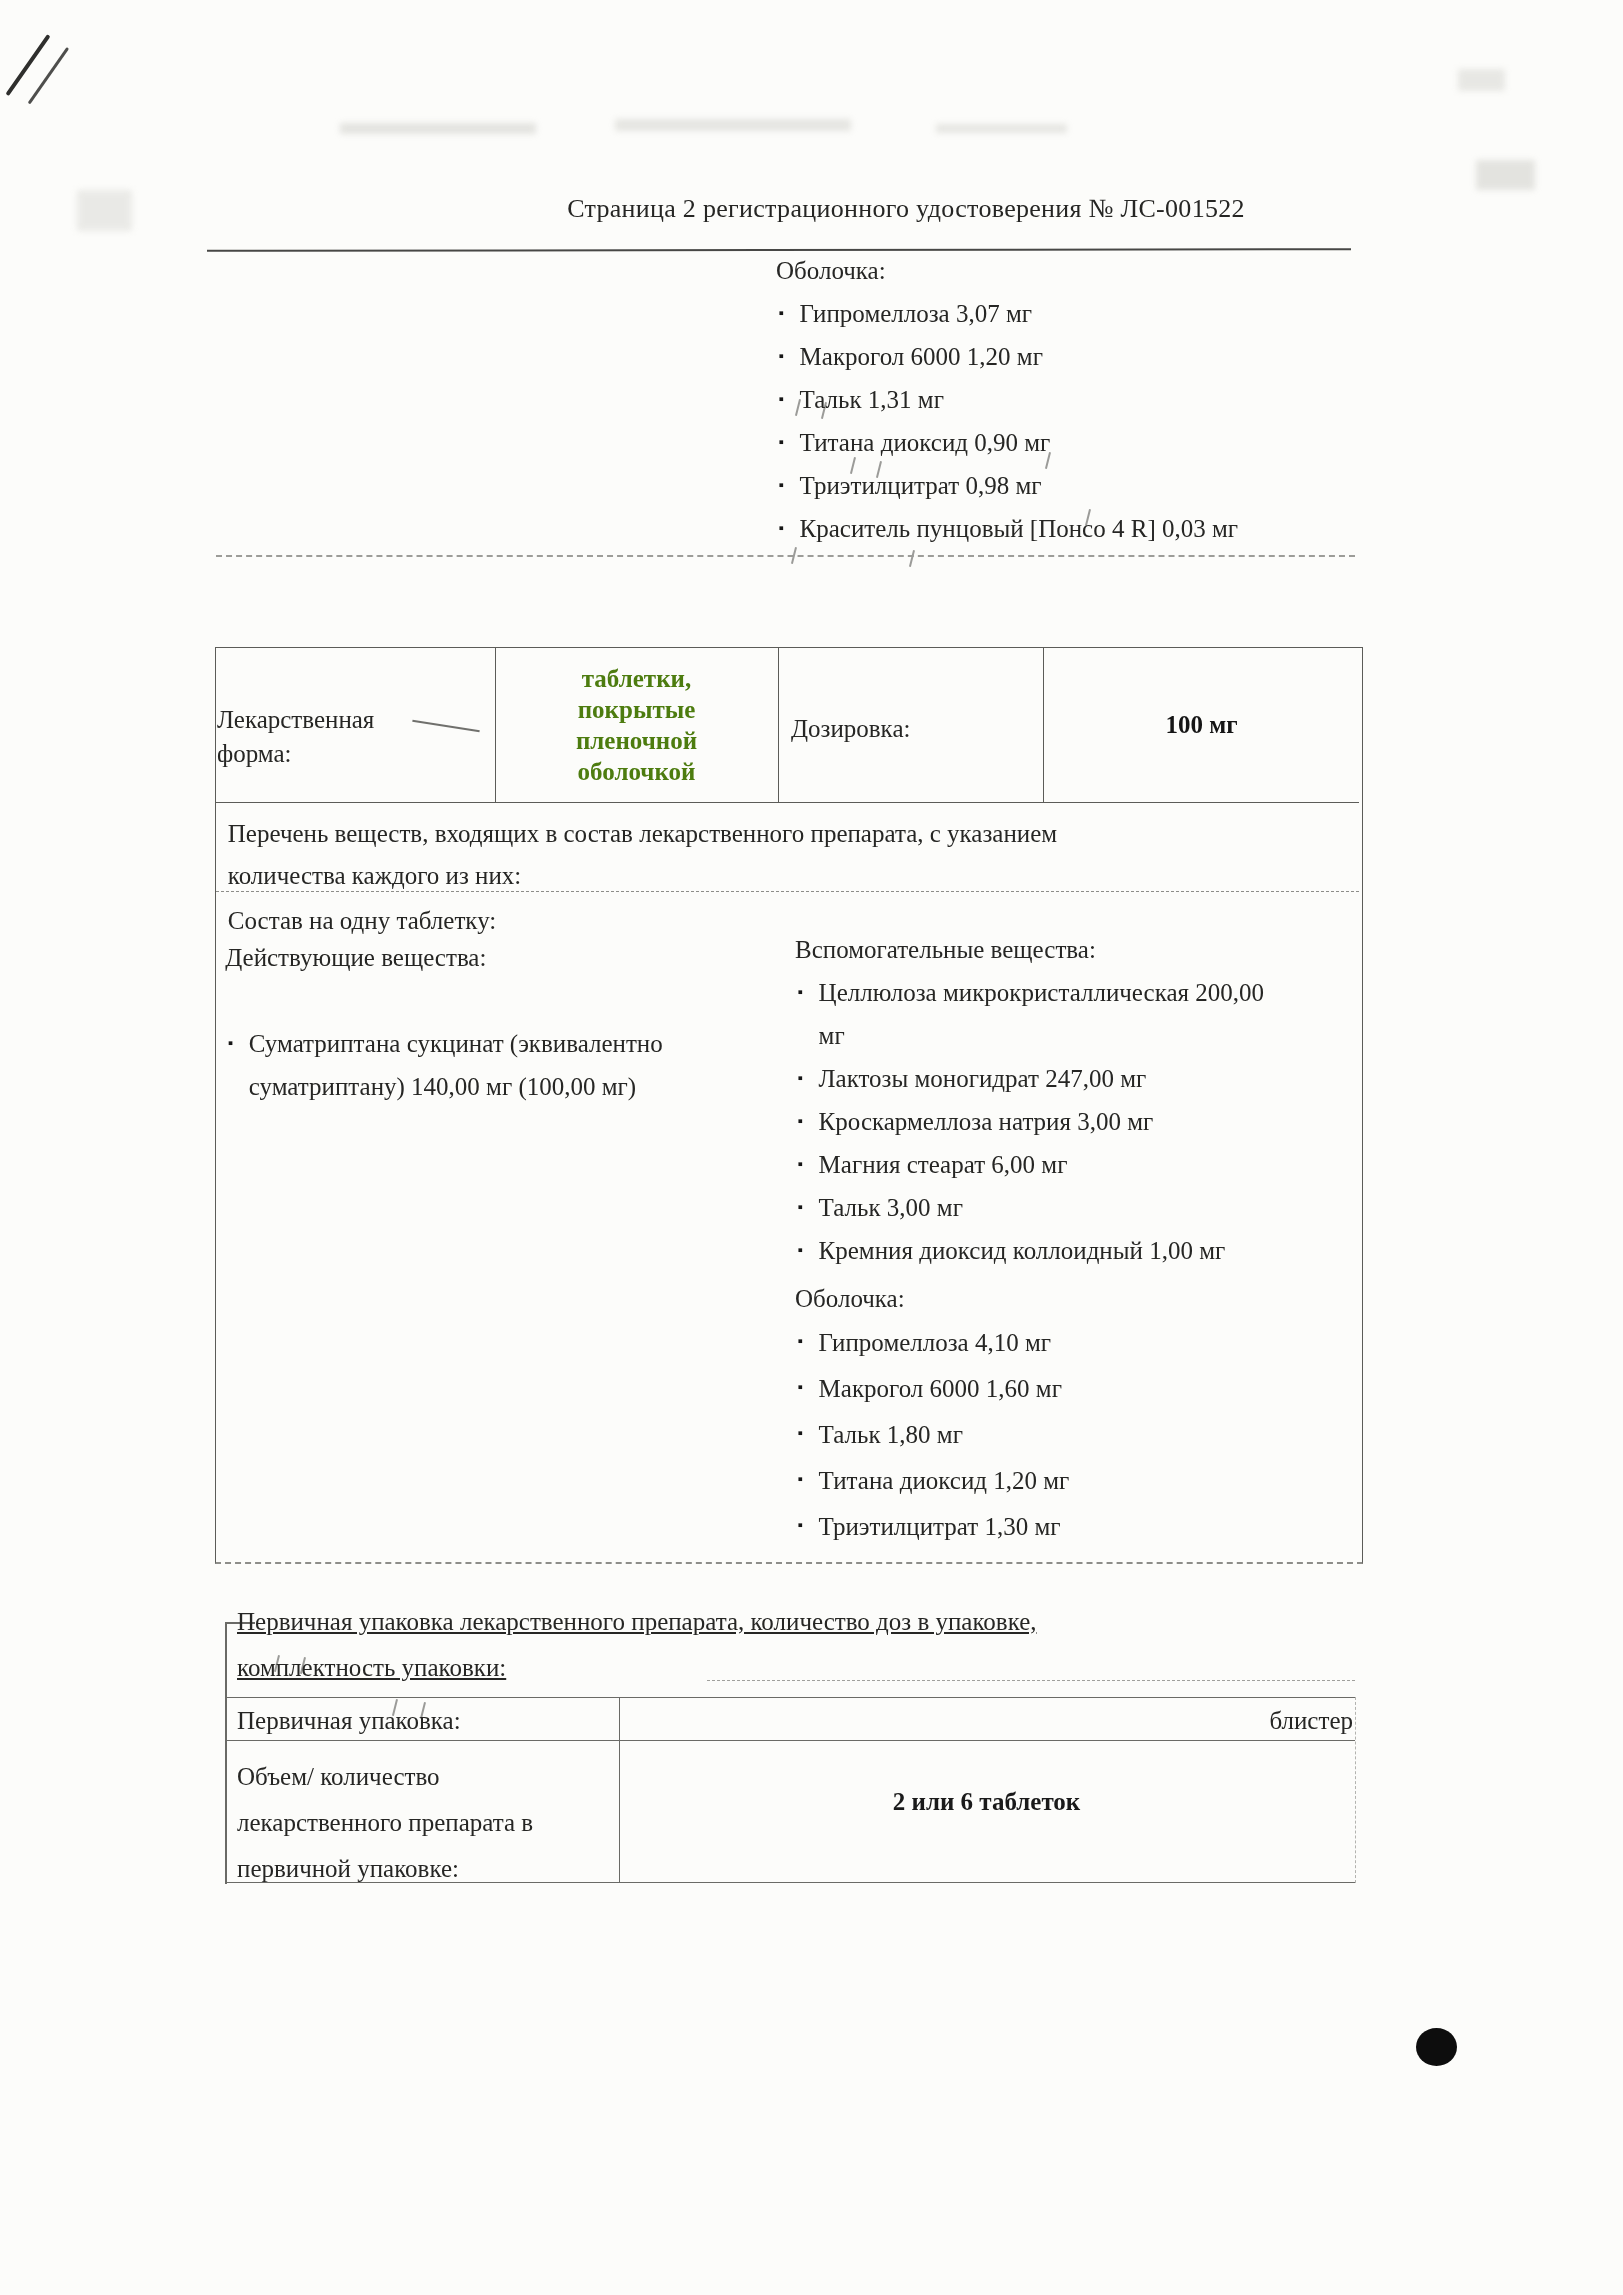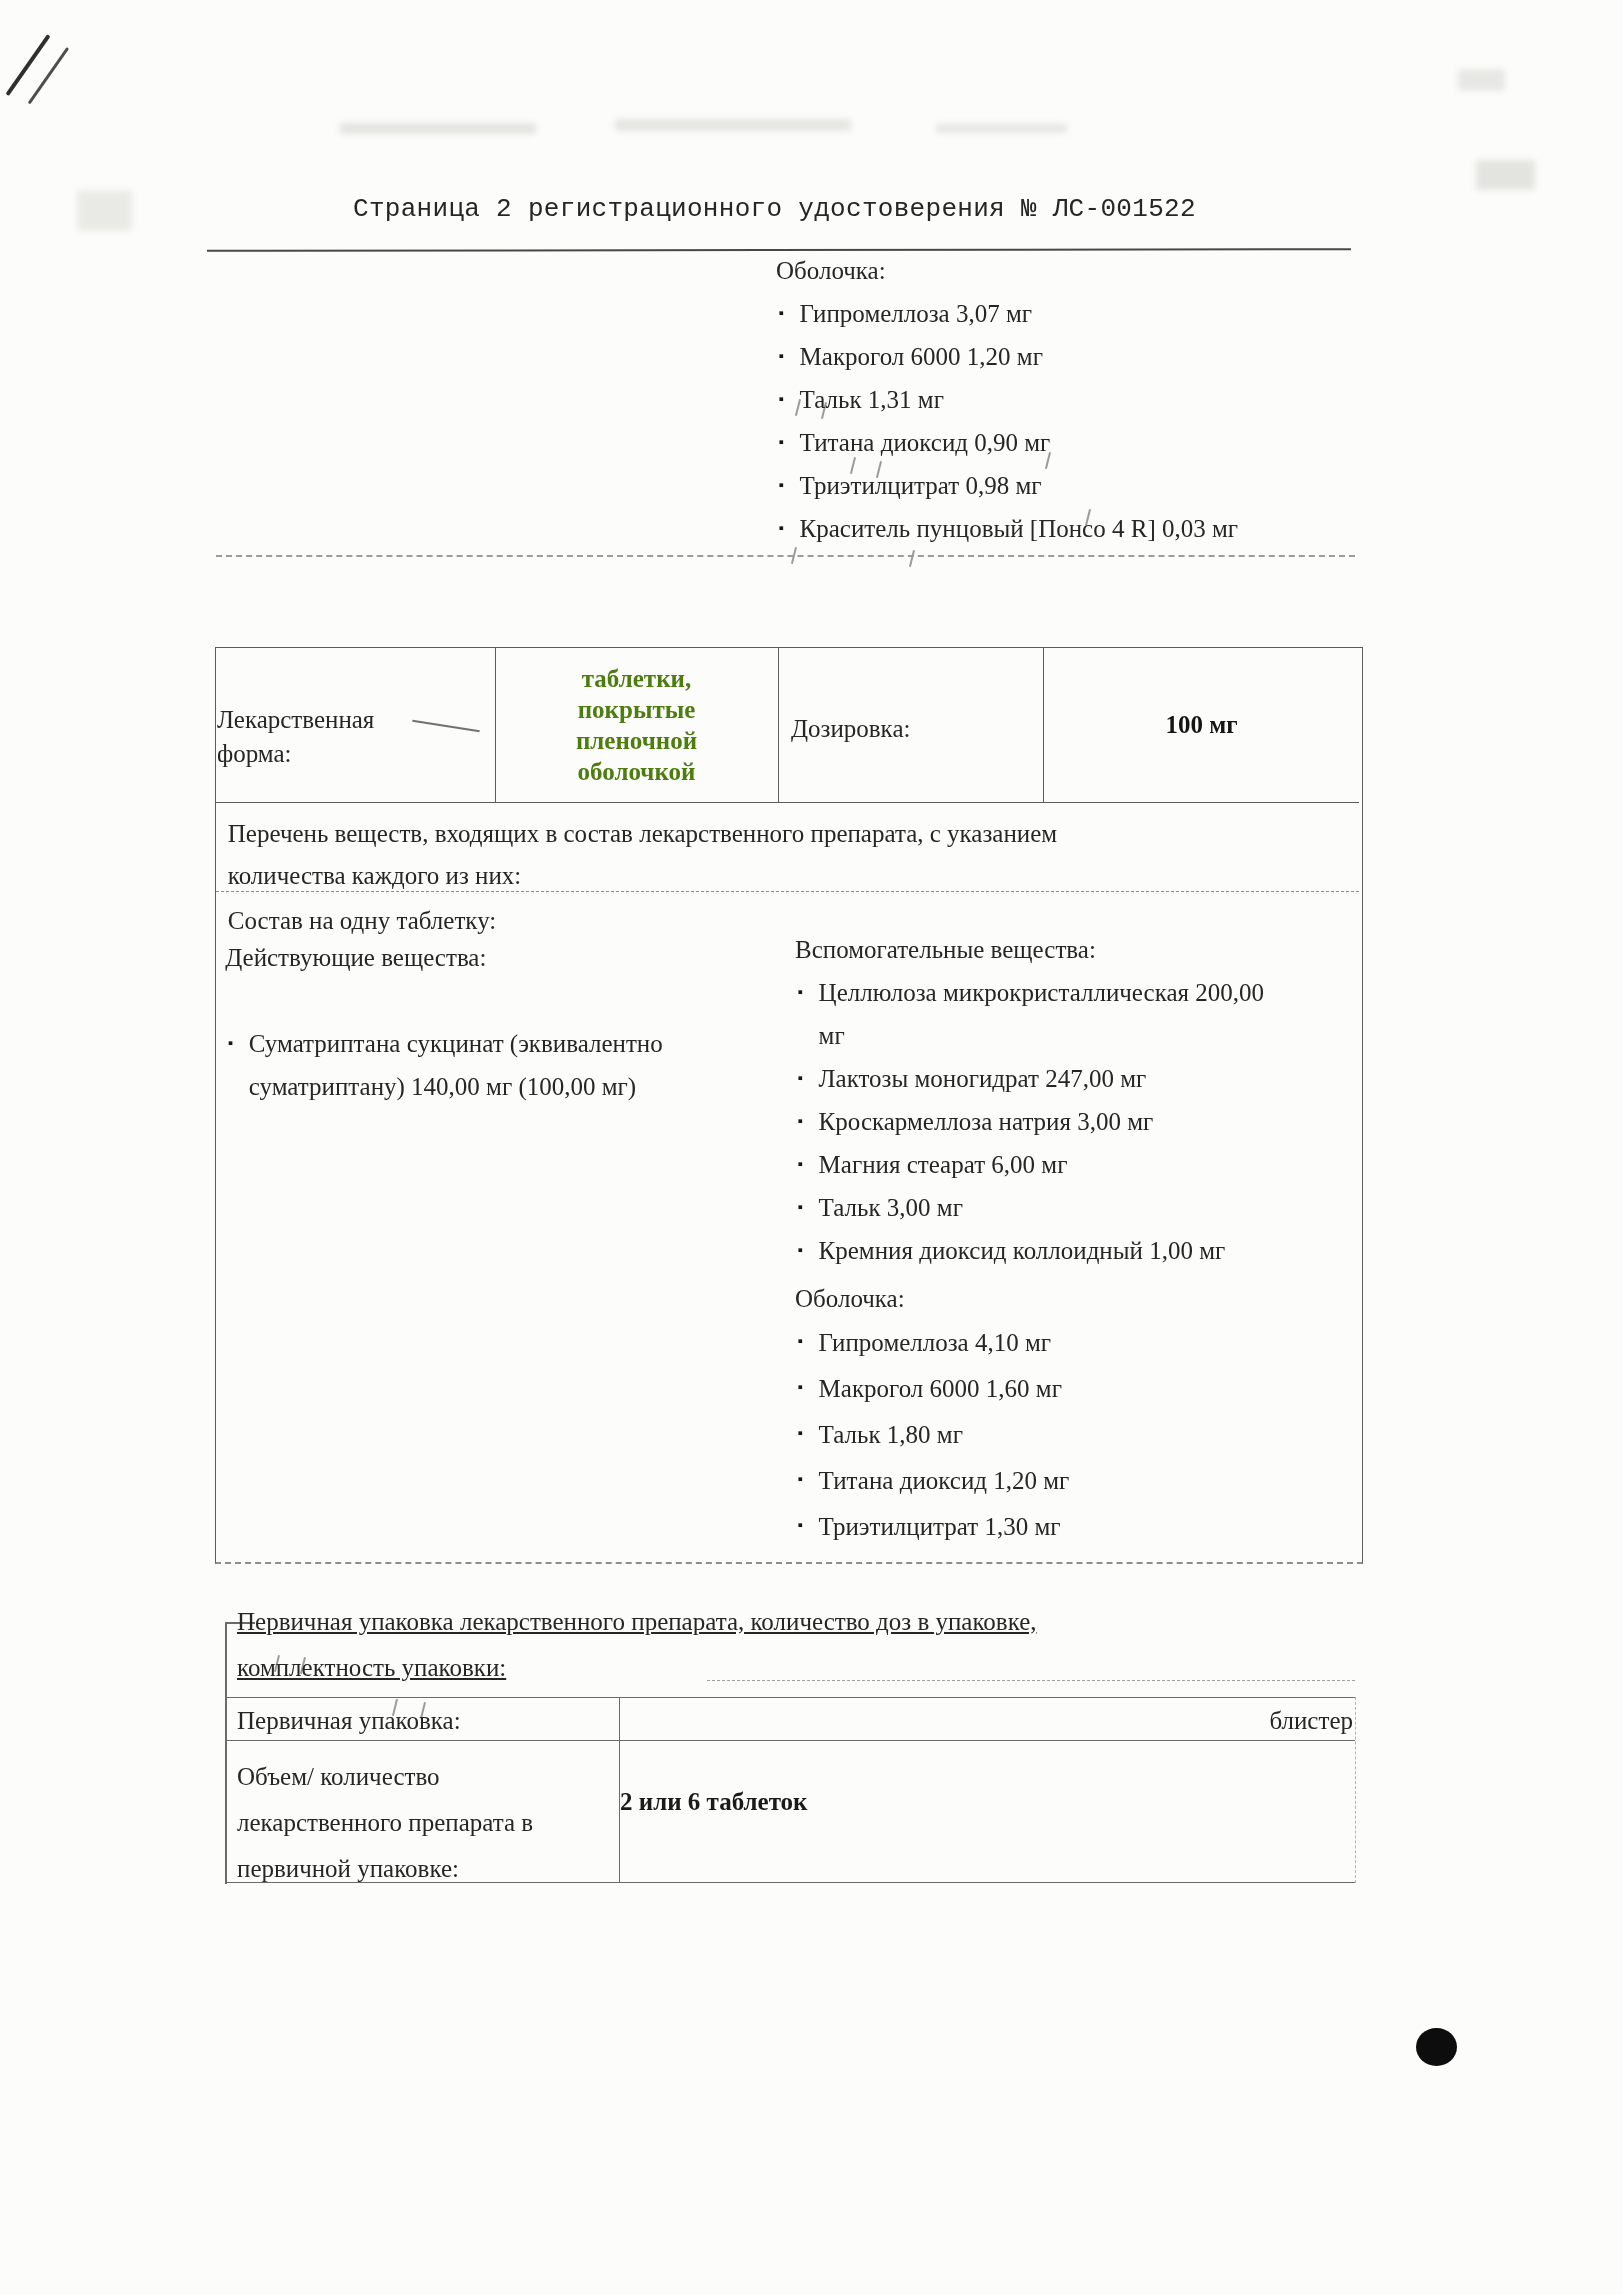--- a/index.html
+++ b/index.html
@@ -9,21 +9,21 @@
     margin:0 auto;
     background:#fcfcfa;
     overflow:hidden;
     font-family:"Liberation Serif","DejaVu Serif",serif;
     color:#262624;
     font-size:25px;
   }
   .abs{position:absolute;}
 
   
-  .doc-header{top:194px;left:353px;width:1106px;text-align:left;font-size:26px;letter-spacing:0.3px;font-family:Liberation Mono, monospace;}
+  .doc-header{top:194px;left:353px;width:1106px;text-align:center;font-size:26px;letter-spacing:0.3px;}
   .header-rule{top:249px;left:207px;width:1144px;border-top:2px solid #474745;transform:rotate(-.08deg);}
 
   
   ul.plist{list-style:none;margin:0;padding:0;}
   ul.plist li{position:relative;padding-left:23.6px;line-height:43px;margin:0;}
   ul.plist li::before{content:"▪";position:absolute;left:2.6px;top:0;font-size:15px;line-height:43px;color:#161616;}
   .list-title{line-height:43px;margin:0;}
 
   
   .coating-top{top:249px;left:776px;width:589px;}
@@ -60,21 +60,21 @@
   .pack-intro{left:237px;top:1599px;width:1113px;line-height:46px;text-decoration:underline;}
   .pack-intro-dash{left:707px;top:1680px;width:648px;border-top:1.3px dashed #a0a09c;}
   .pack-h-top{left:226px;top:1697px;width:1129px;border-top:1.3px solid #6a6a66;}
   .pack-h-mid{left:226px;top:1740px;width:1129px;border-top:1.3px solid #6a6a66;}
   .pack-h-bot{left:226px;top:1882px;width:1129px;border-top:1.3px solid #6a6a66;}
   .pack-v-div{left:619px;top:1697px;height:186px;border-left:1.3px solid #6a6a66;}
   .pack-v-right{left:1355px;top:1697px;height:186px;border-left:1.3px dashed #b3b3af;}
   .pack-row1-label{left:237px;top:1704px;line-height:33px;}
   .pack-row1-value{left:620px;top:1702px;width:733px;text-align:right;line-height:37px;}
   .pack-row2-label{left:237px;top:1754px;width:367px;line-height:46px;}
-  .pack-row2-value{left:620px;top:1788px;width:733px;font-weight:600;color:#1a1a1a;}
+  .pack-row2-value{left:620px;top:1788px;width:733px;text-align:center;font-weight:600;color:#1a1a1a;}
 
   .punch-hole{left:1416px;top:2028px;width:41px;height:38px;background:#0d0d0d;border-radius:50%;}
 
   
   .pen-stroke{background:#2f2f2d;border-radius:2px;transform-origin:left center;}
   .pen1{left:6.5px;top:93px;width:73px;height:3.9px;transform:rotate(-55deg);}
   .pen2{left:29px;top:102px;width:68px;height:3.3px;transform:rotate(-55deg);opacity:.85;}
   .pen-mark{left:196px;top:77px;width:68px;height:2px;background:#4c4c48;transform:rotate(9deg);opacity:.8;}
   .smudge{background:#cfcfca;filter:blur(3.3px);}
   .s1{left:340px;top:123px;width:196px;height:10.5px;opacity:.55;}

